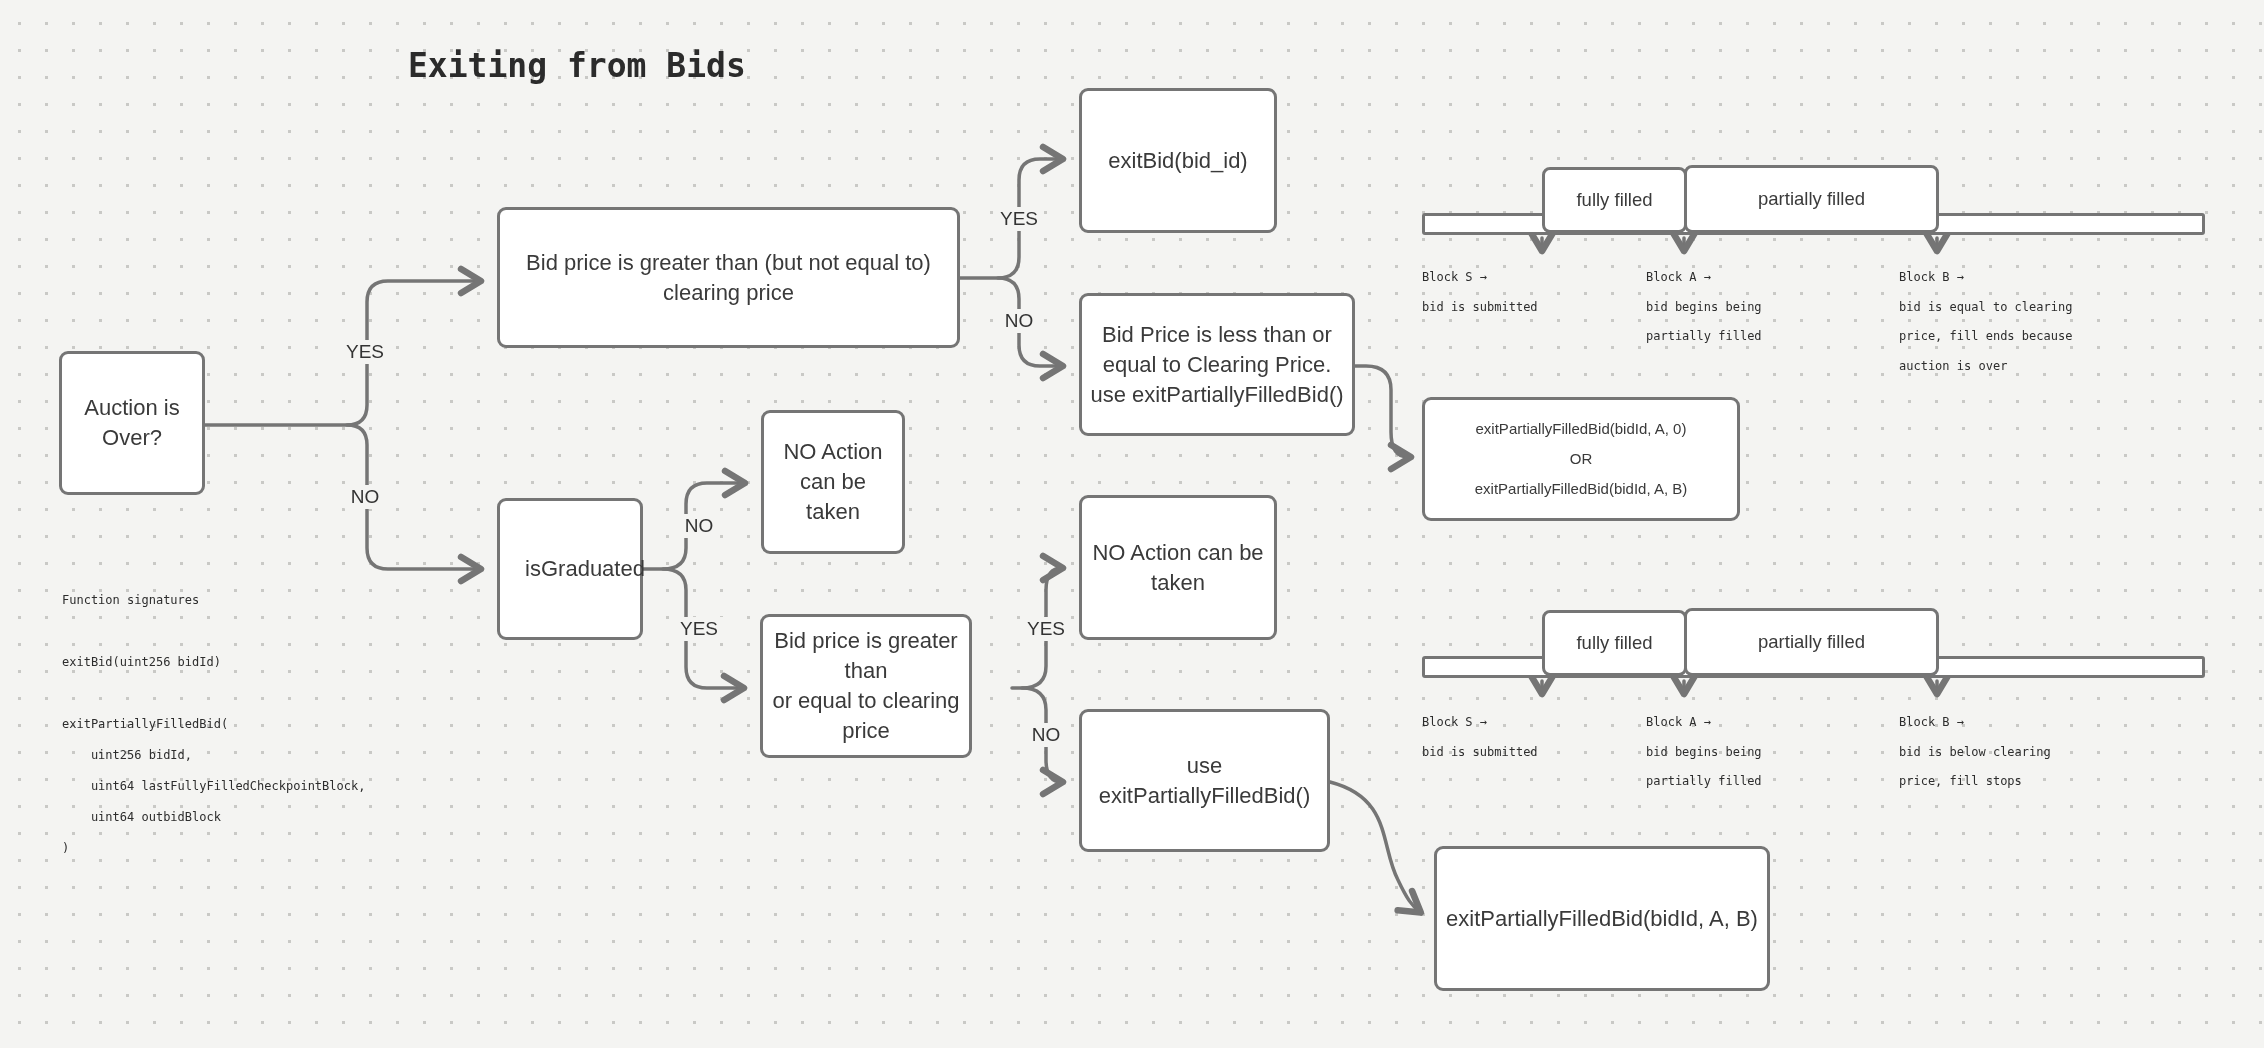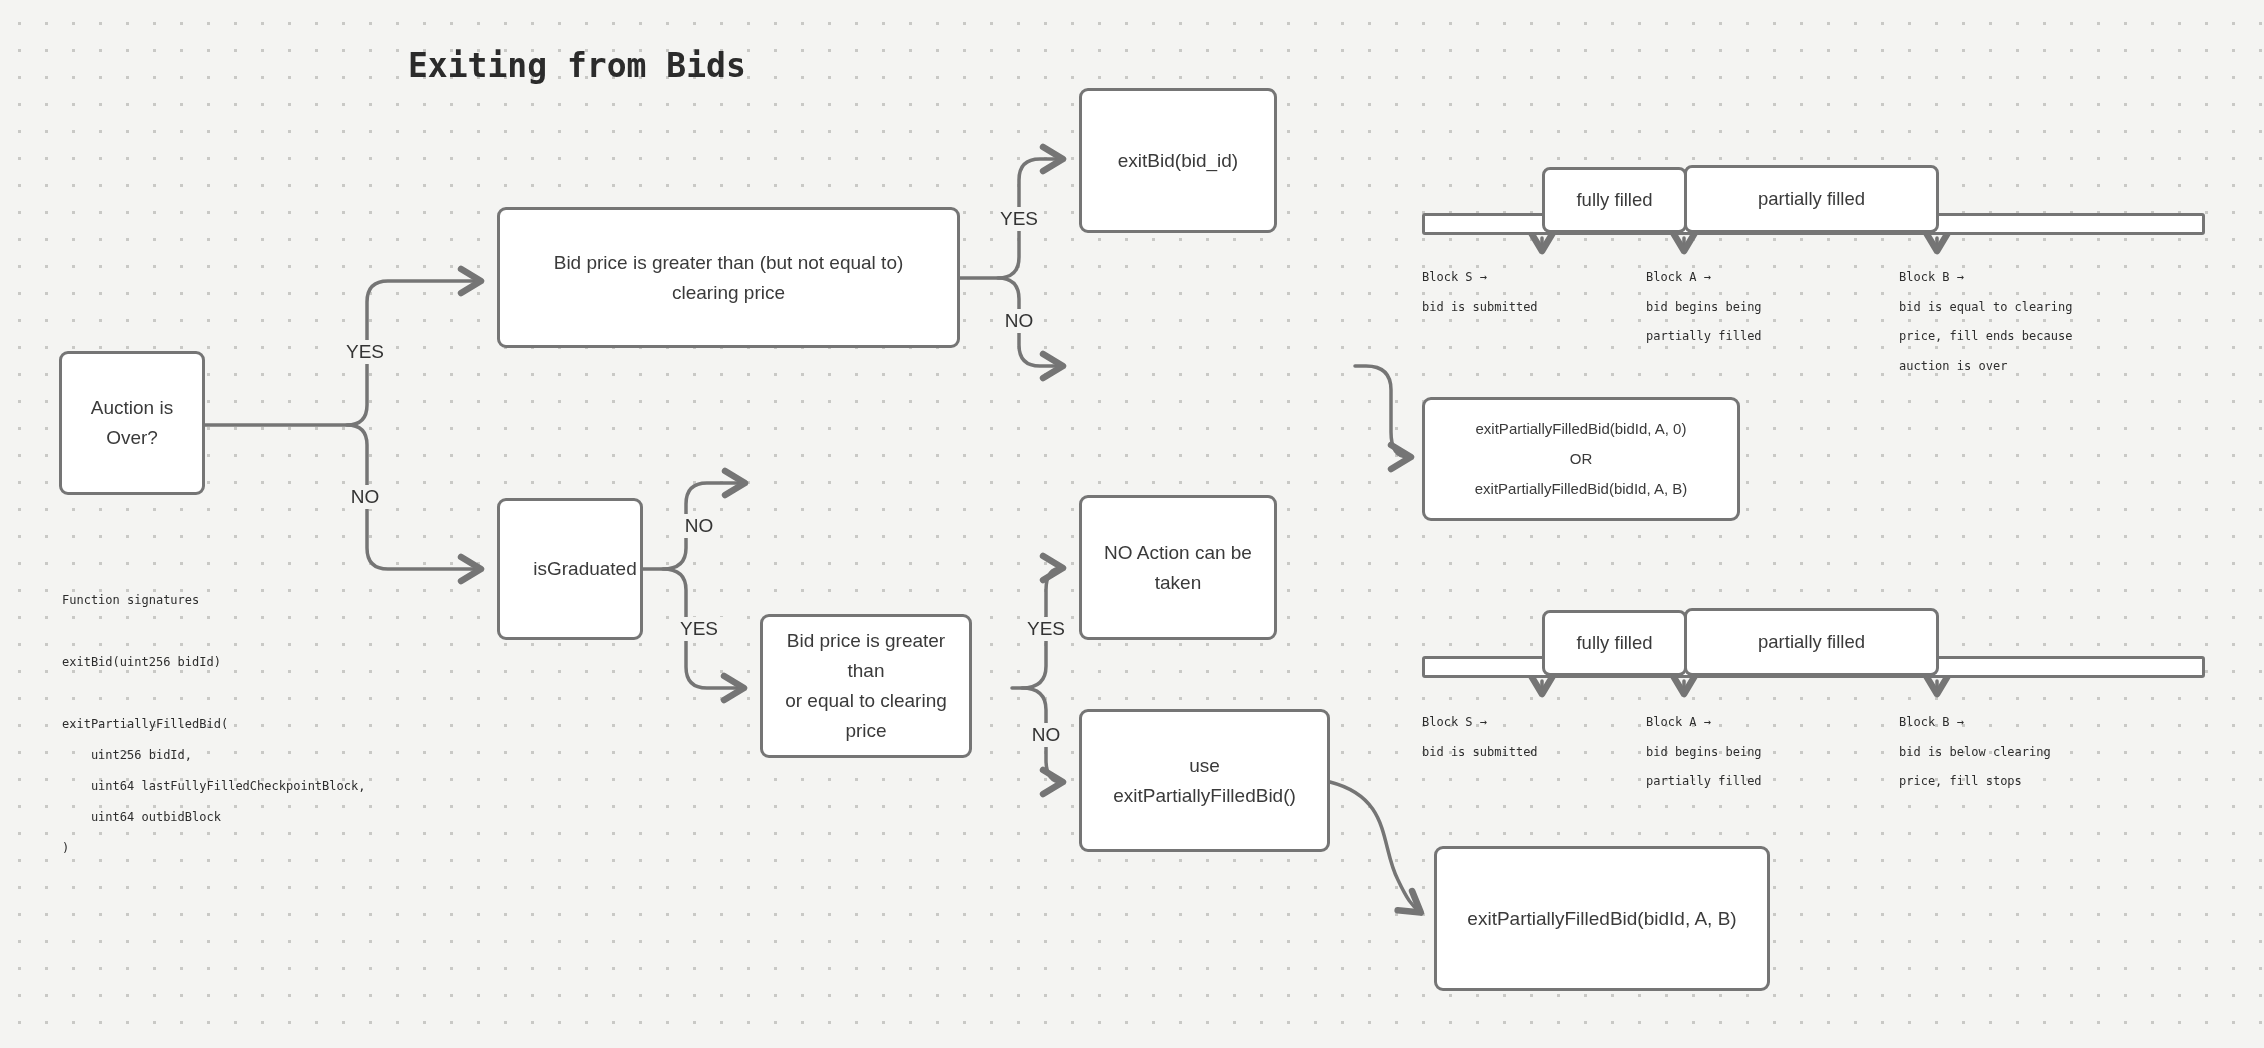--- a/index.html
+++ b/index.html
@@ -12,21 +12,21 @@
     font-family:"Liberation Sans", sans-serif;
   }
   #connectors{position:absolute;left:0;top:0;z-index:1;pointer-events:none;}
   .node{
     position:absolute;z-index:2;background:#ffffff;
     border:3.5px solid #757575;border-radius:9px;
     display:flex;align-items:center;justify-content:center;
     box-sizing:border-box;text-align:center;
   }
   .node-text{
-    white-space:pre-line;font-size:19px;line-height:30px;color:#3a3a3a;
+    white-space:pre-line;font-size:22px;line-height:30px;color:#3a3a3a;
     padding:0 8px;
   }
   .lbl{
     position:absolute;z-index:3;transform:translate(-50%,-50%);
     background:#f4f4f2;padding:1px 6px;
     font-size:19px;font-weight:500;color:#333333;
   }
   .tbar{
     position:absolute;z-index:2;background:#ffffff;
     border:3px solid #757575;border-radius:3px;box-sizing:content-box;
@@ -104,31 +104,40 @@
 
   <div class="node" style="left:497px;top:207px;width:463px;height:141px;">
     <span class="node-text">Bid price is greater than (but not equal to)
 clearing price</span>
   </div>
 
   <div class="node" style="left:1079px;top:88px;width:198px;height:145px;">
     <span class="node-text">exitBid(bid_id)</span>
   </div>
 
+  <div class="node" style="left:1079px;top:293px;width:276px;height:143px;">
+    <span class="node-text">Bid Price is less than or
+equal to Clearing Price.
+use exitPartiallyFilledBid()</span>
+  </div>
 
   <div class="node" style="left:1422px;top:397px;width:318px;height:124px;">
     <span class="node-text" style="font-size:15px;">exitPartiallyFilledBid(bidId, A, 0)
 OR
 exitPartiallyFilledBid(bidId, A, B)</span>
   </div>
 
   <div class="node" style="left:497px;top:498px;width:146px;height:142px;padding-left:30px;">
     <span class="node-text">isGraduated</span>
   </div>
 
+  <div class="node" style="left:761px;top:410px;width:144px;height:144px;">
+    <span class="node-text">NO Action
+can be taken</span>
+  </div>
 
   <div class="node" style="left:760px;top:614px;width:212px;height:144px;">
     <span class="node-text">Bid price is greater than
 or equal to clearing
 price</span>
   </div>
 
   <div class="node" style="left:1079px;top:495px;width:198px;height:145px;">
     <span class="node-text">NO Action can be
 taken</span>

